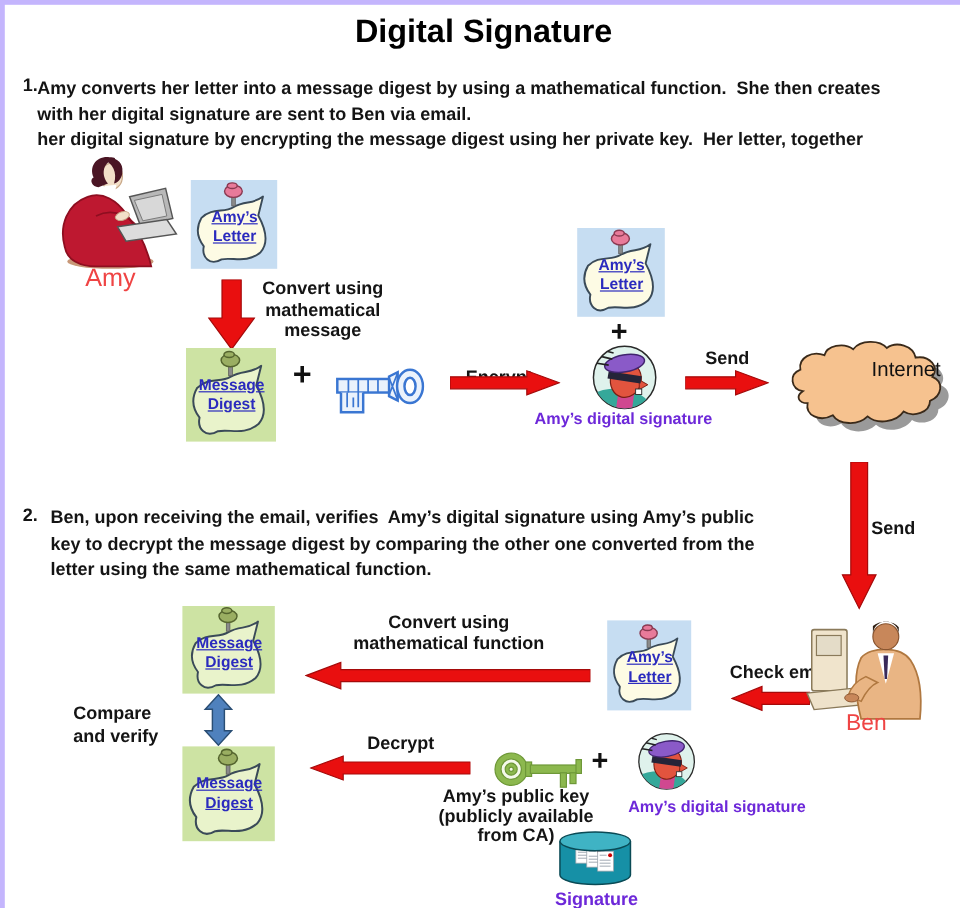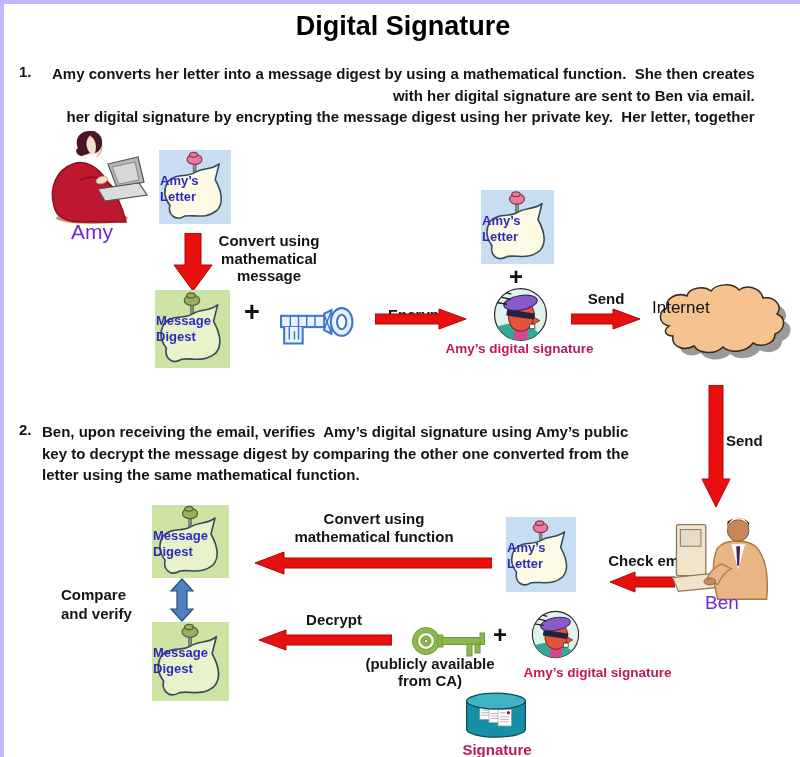--- a/index.html
+++ b/index.html
@@ -5,27 +5,27 @@
   html,body{margin:0;padding:0;background:#fff;}
   .stage{position:relative;width:798px;height:755px;background:#fff;border:4px solid #c4b5fd;
          font-family:"Liberation Sans",sans-serif;overflow:hidden;}
   .abs{position:absolute;}
   .title{top:7px;left:0;width:100%;text-align:center;font-size:27px;font-weight:bold;color:#000;}
   .para-line{font-size:15px;font-weight:bold;color:#141414;line-height:21.5px;white-space:pre;}
   .para-num{font-size:15px;font-weight:bold;color:#141414;}
   .blk{font-size:15px;font-weight:bold;color:#141414;line-height:17.5px;text-align:center;}
   .blk span{display:block;}
   .blk.left{text-align:left;line-height:19px;}
-  .blue-label{color:#be185d;font-weight:bold;text-align:center;}
-  .actor-label{color:#6d28d9;font-weight:normal;text-align:center;}
+  .blue-label{color:#6d28d9;font-weight:bold;text-align:center;}
+  .actor-label{color:#ef4444;font-weight:normal;text-align:center;}
   .plus{font-size:27px;font-weight:bold;color:#111;line-height:26px;}
   .note{position:absolute;}
   .note svg.nsvg{position:absolute;left:0;top:0;width:100%;height:100%;overflow:visible;}
-  .note-label{position:absolute;left:1px;right:0;top:23px;text-align:left;font-size:13px;
-              font-weight:bold;color:#2b2bbe;line-height:15.5px;}
+  .note-label{position:absolute;left:1px;right:0;top:23px;text-align:center;font-size:13px;
+              font-weight:bold;color:#2b2bbe;line-height:15.5px;text-decoration:underline;}
   .note-label span{display:block;}
   .note.blue{background:#c6ddf2;--sheet:#fdfbe4;--pin:#e87a9a;--pindark:#8a3a52;}
   .note.green{background:#cde3a3;--sheet:#e9f3cb;--pin:#9aae62;--pindark:#55652f;}
   svg{display:block;}
 </style>
 </head>
 <body>
 
 <div class="stage">
 
@@ -109,21 +109,21 @@
         <ellipse cx="38.5" cy="11" rx="35.5" ry="9.5" fill="#3fb3c4" stroke="#0a4a55" stroke-width="1.5"></ellipse>
       </symbol>
     </defs>
   </svg>
 
   <div class="abs title">Digital Signature</div>
 
   <div class="abs" style="left:15px;top:59px;">
     <span class="para-num">1.</span>
   </div>
-  <div class="abs" style="left:48px;top:59px;text-align:right;">
+  <div class="abs" style="left:27px;top:59px;">
     <div class="para-line">Amy converts her letter into a message digest by using a mathematical function.  She then creates</div>
     <div class="para-line">with her digital signature are sent to Ben via email.</div>
     <div class="para-line">her digital signature by encrypting the message digest using her private key.  Her letter, together</div>
   </div>
 
   <svg class="abs" style="left:36px;top:124px;" width="112" height="98" viewBox="0 0 112 98">
     <ellipse cx="52" cy="90" rx="36" ry="6" fill="#c89878"></ellipse>
     <ellipse cx="53" cy="19" rx="9" ry="11" fill="#f2dfc8" stroke="#c8a888" stroke-width="1"></ellipse>
     <path d="M51,3 C40,2 34,11 38,20 C34,22 37,28 42,28 L50,25 C44,18 46,8 53,6 C58,4 56,3 51,3 Z" fill="#4a1524"></path>
     <path d="M46,5 C54,1 63,6 62,15 C62,20 59,24 55,25 C58,16 54,8 46,5 Z" fill="#4a1524"></path>
@@ -195,21 +195,21 @@
   <div class="abs blue-label" style="left:438px;top:337px;width:155px;font-size:13.5px;">Amy’s digital signature</div>
 
   <div class="abs blk" style="left:567px;top:286px;width:70px;">Send</div>
   <svg class="abs" style="left:567px;top:304px;" width="70" height="22" viewBox="0 0 70 22">
     <polygon points="0,6 42,6 42,1 69,11 42,21 42,16 0,16" fill="#e90f0f" stroke="#a50a0a" stroke-width="1"></polygon>
   </svg>
 
   <svg class="abs" style="left:643px;top:274px;" width="150" height="85" viewBox="0 0 150 85">
       <use href="#sym-cloud"></use>
     </svg>
-  <div class="abs" style="left:648px;top:294px;width:132px;text-align:left;font-size:17px;color:#111;">Internet</div>
+  <div class="abs" style="left:648px;top:294px;width:132px;text-align:right;font-size:17px;color:#111;">Internet</div>
 
   <svg class="abs" style="left:697px;top:381px;" width="30" height="124" viewBox="0 0 30 124">
     <polygon points="8,0 22,0 22,94 29,94 15,122 1,94 8,94" fill="#e90f0f" stroke="#a50a0a" stroke-width="1"></polygon>
   </svg>
   <div class="abs blk" style="left:722px;top:428px;width:45px;text-align:left;">Send</div>
 
   <div class="abs" style="left:15px;top:417px;">
     <span class="para-num">2.</span>
   </div>
   <div class="abs" style="left:38px;top:417px;">
@@ -285,20 +285,21 @@
 
   <div class="abs blk" style="left:290px;top:607px;width:80px;">Decrypt</div>
   <svg class="abs" style="left:254px;top:625px;" width="134" height="22" viewBox="0 0 134 22">
     <polygon points="134,6 28,6 28,1 1,11 28,21 28,16 134,16" fill="#e90f0f" stroke="#a50a0a" stroke-width="1"></polygon>
   </svg>
 
   <svg class="abs" style="left:406px;top:616px;" width="78" height="42" viewBox="0 0 76 42">
       <use href="#sym-key-green"></use>
     </svg>
   <div class="abs blk" style="left:350px;top:652px;width:152px;line-height:16.5px;">
+    <span>Amy’s public key</span>
     <span>(publicly available</span>
     <span>from CA)</span>
   </div>
 
   <div class="abs plus" style="left:489px;top:618px;font-size:24px;">+</div>
 
   <svg class="abs" style="left:527px;top:606px;" width="49" height="49" viewBox="0 0 54 54">
       <use href="#sym-face"></use>
     </svg>
   <div class="abs blue-label" style="left:516px;top:661px;width:155px;font-size:13.5px;">Amy’s digital signature</div>

